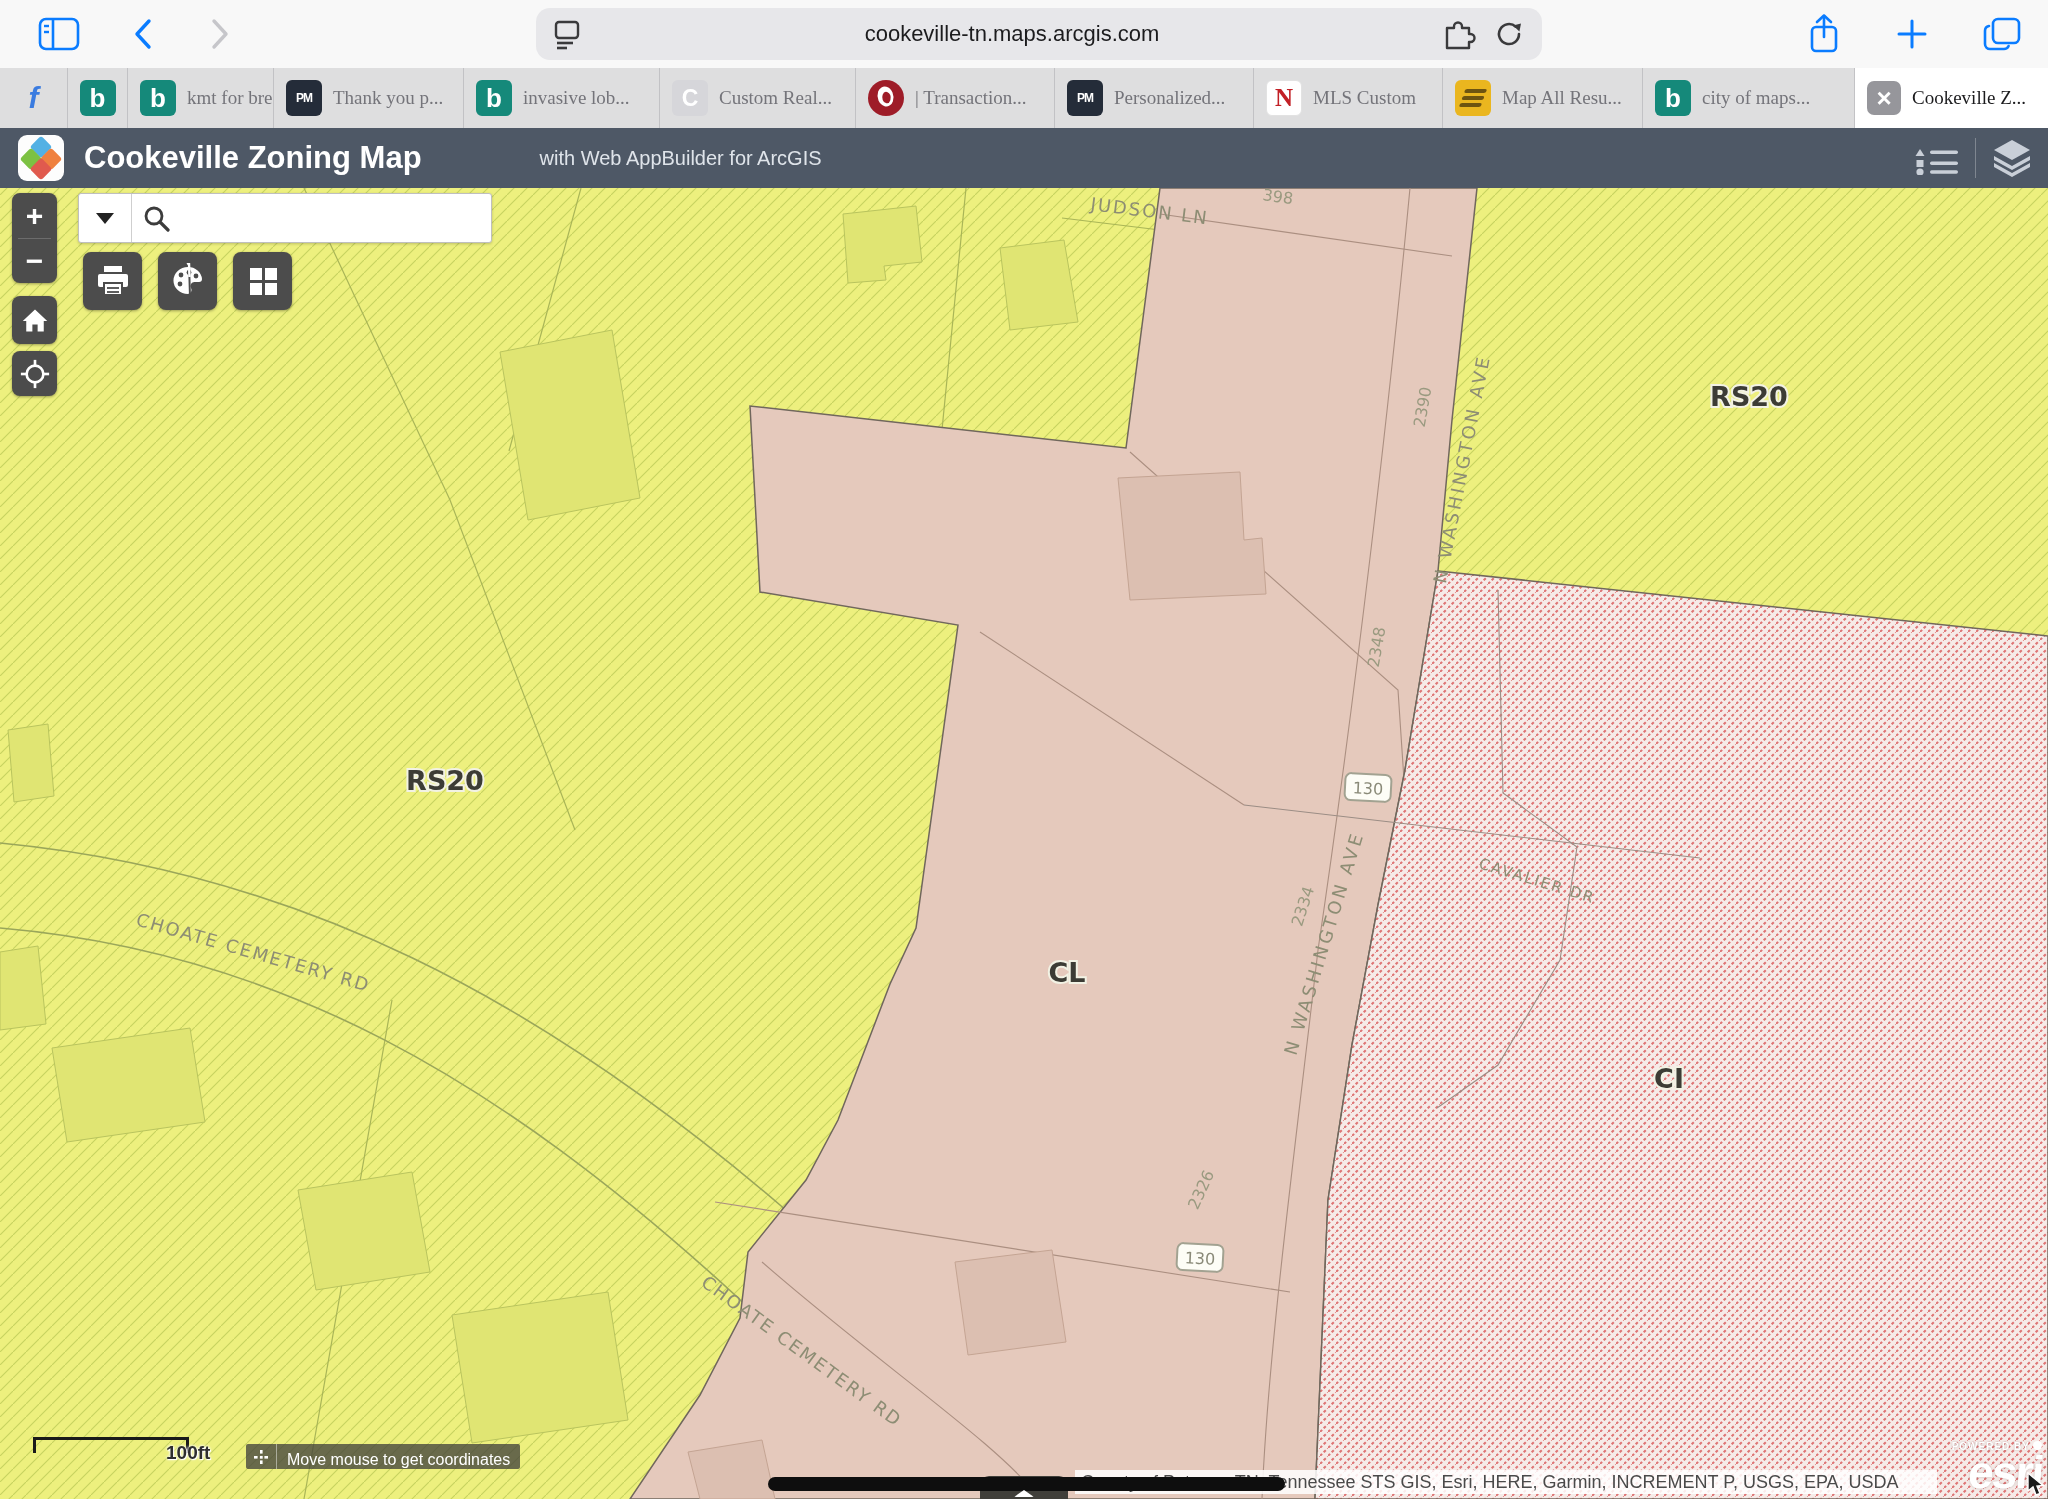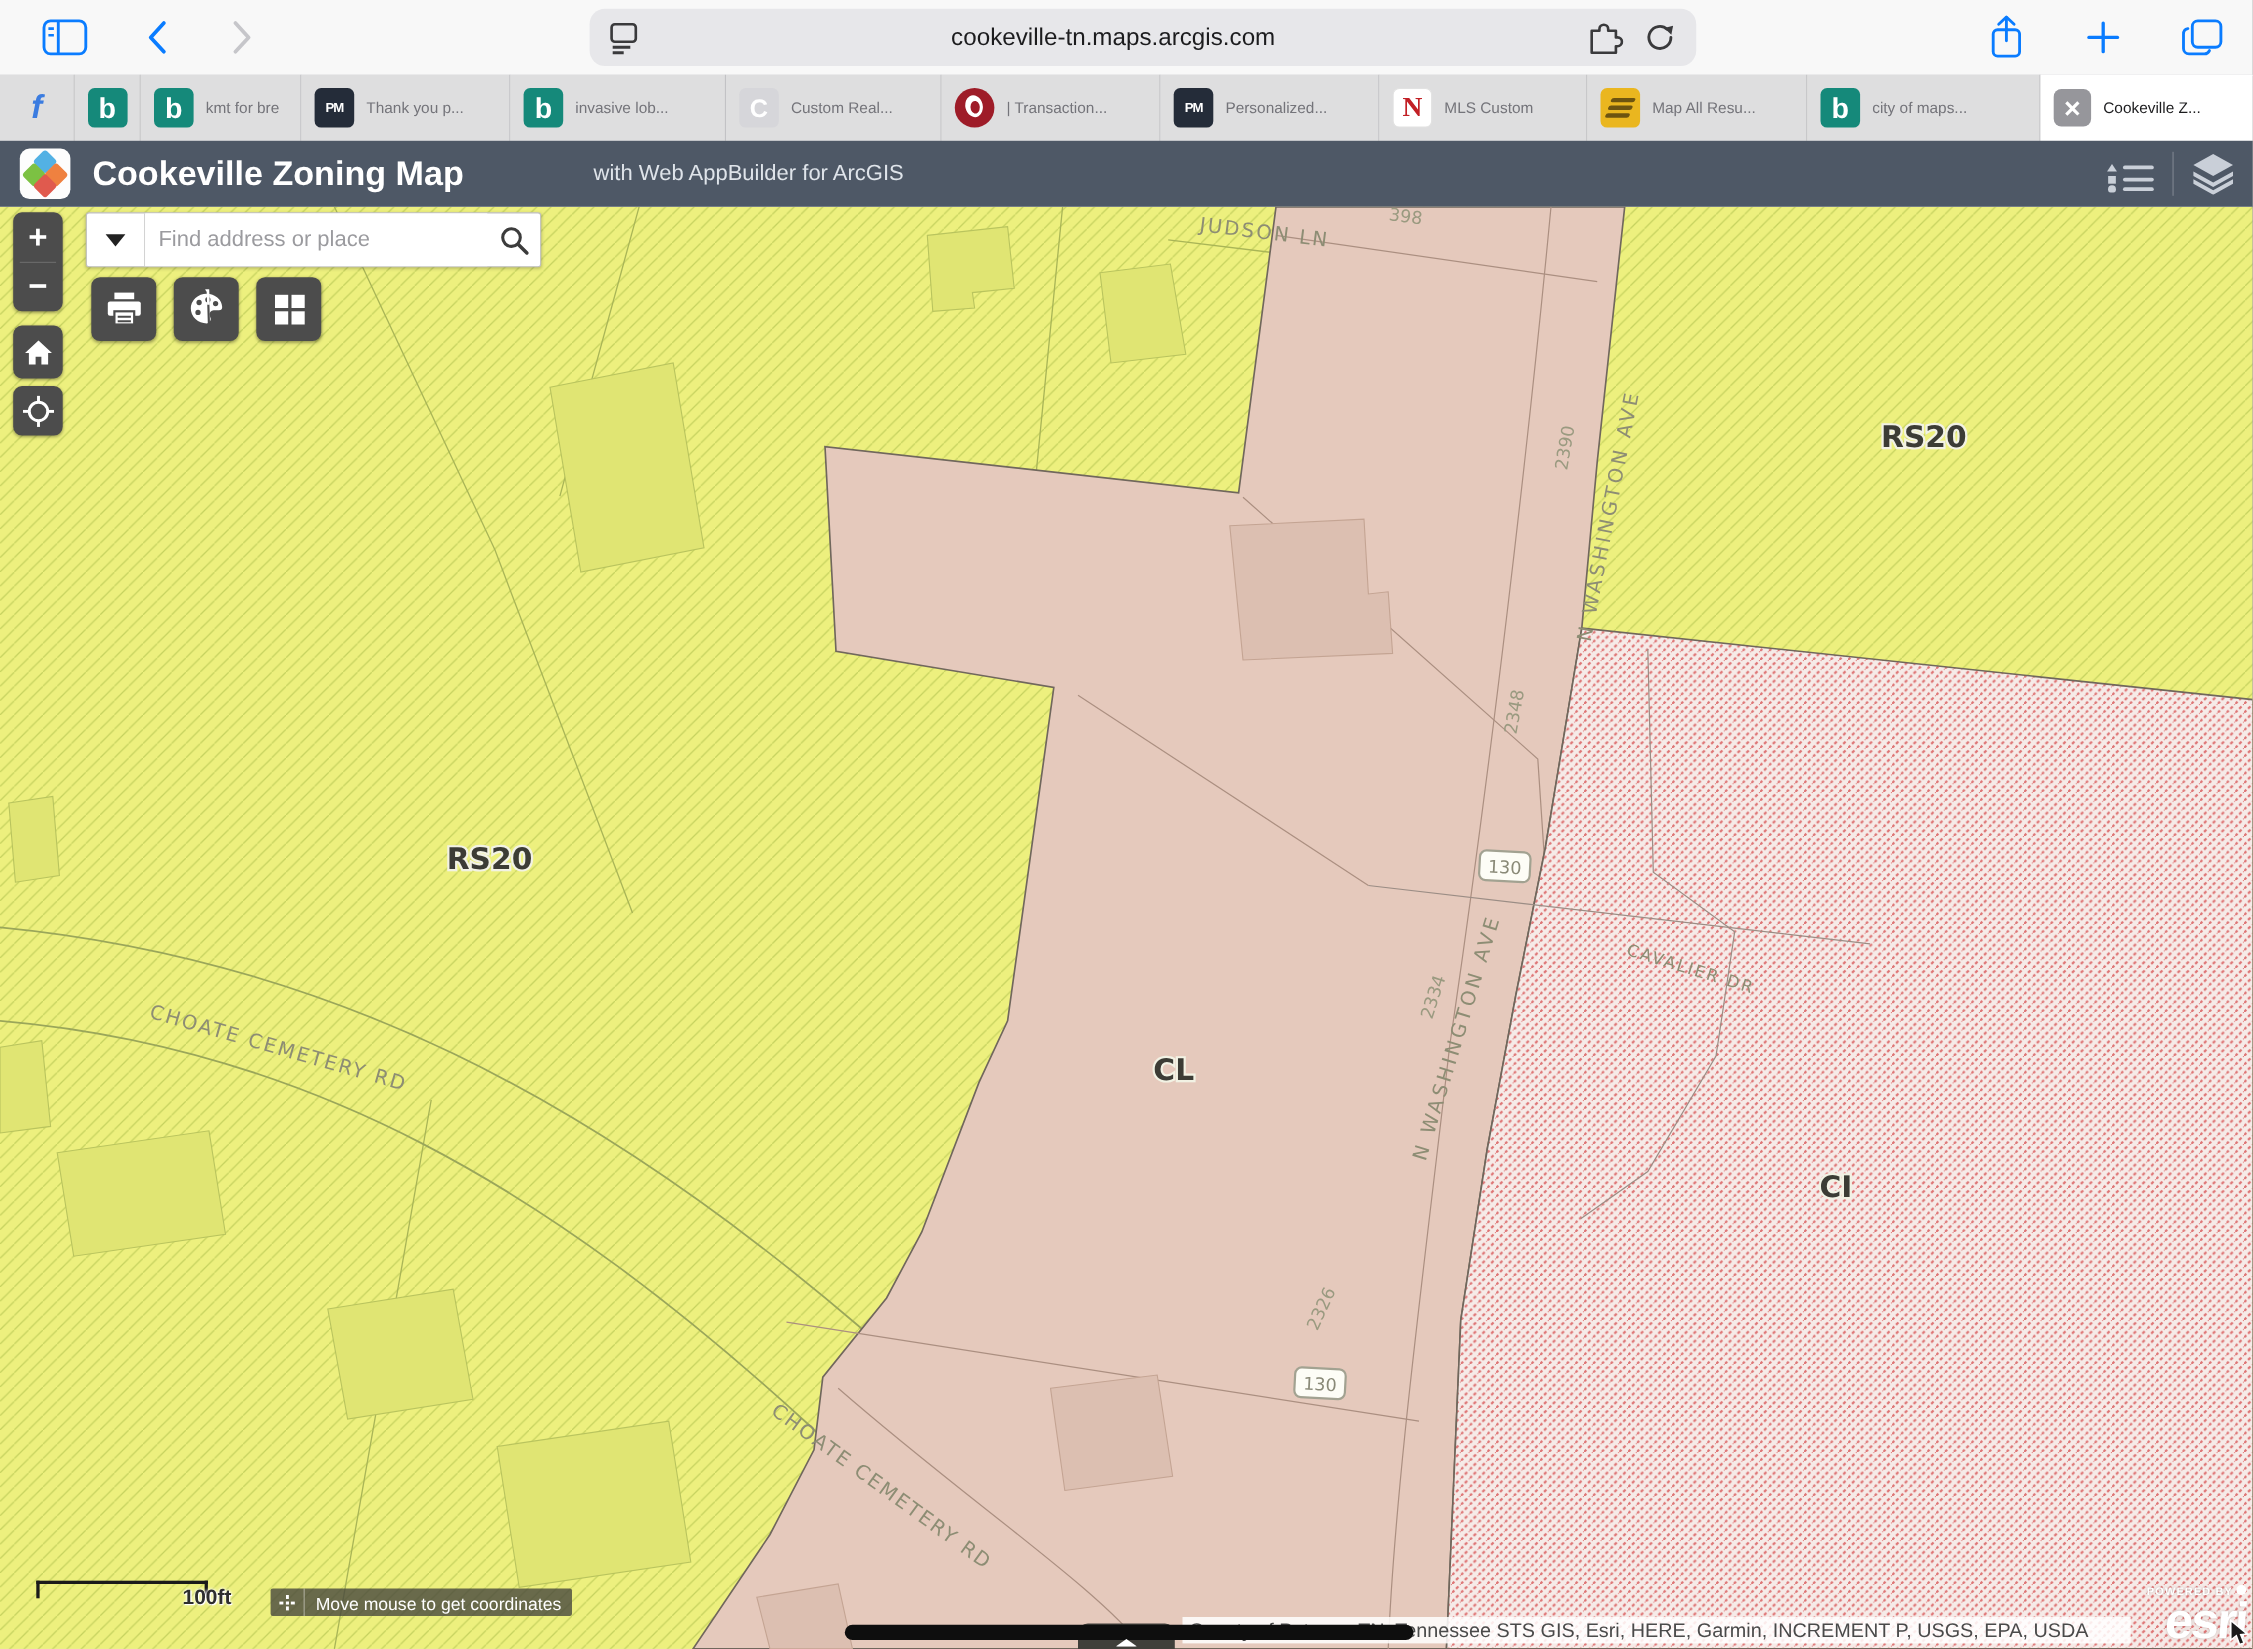--- a/index.html
+++ b/index.html
@@ -9,21 +9,21 @@
   #toolbar{position:absolute;left:0;top:0;width:2048px;height:68px;background:#f8f8f8;
            border-bottom:1px solid #d8d8da;padding-left:24px;}
   .tb-btn{position:absolute;top:0;height:68px;display:flex;align-items:center;justify-content:center;}
   #urlbar{position:absolute;left:536px;top:8px;width:1006px;height:52px;background:#e7e7ea;
           border-radius:14px;display:flex;align-items:center;}
   #urltext{flex:1;text-align:center;font-size:22px;color:#1c1c1e;}
   
   #tabstrip{position:absolute;left:0;top:68px;width:2048px;height:60px;background:#dededf;display:flex;}
   .tab{height:60px;display:flex;align-items:center;gap:11px;padding:0 0 0 12px;box-sizing:border-box;
        border-right:1px solid #c2c2c5;overflow:hidden;background:#dededf;}
-  .tab .tlabel{font-size:14px;color:#74747a;white-space:nowrap;overflow:hidden;}
+  .tab .tlabel{font-size:19px;color:#74747a;white-space:nowrap;overflow:hidden;font-family:Liberation Serif, serif;}
   .tab.active{background:#ffffff;border-right:none;}
   .tab.active .tlabel{color:#1c1c1e;}
   .ticon{width:36px;height:36px;border-radius:6px;flex:0 0 auto;display:flex;align-items:center;
          justify-content:center;font-weight:bold;}
   .ticon.bing{background:#15897a;color:#fff;font-size:26px;}
   .ticon.pm{background:#242c39;color:#fff;font-size:12px;letter-spacing:-1px;}
   .ticon.c{background:#d6d6da;color:#fff;font-size:23px;}
   .ticon.n{background:#fff;border:1px solid #e2e2e2;color:#c22026;font-family:"Liberation Serif",serif;font-size:25px;box-sizing:border-box;}
   .ticon.swirl{background:#9e1c28;border-radius:50%;position:relative;}
   .ticon.swirl::after{content:"";position:absolute;left:9px;top:7px;width:17px;height:19px;background:#fff;
@@ -349,21 +349,20 @@
       <line x1="17" y1="27" x2="17" y2="33" stroke="#fff" stroke-width="3"></line>
       <line x1="1" y1="17" x2="7" y2="17" stroke="#fff" stroke-width="3"></line>
       <line x1="27" y1="17" x2="33" y2="17" stroke="#fff" stroke-width="3"></line>
     </svg>
   </div>
 
   <div id="searchwidget">
     <div id="search-drop">
       <span class="caret"></span>
     </div>
-    <input id="search-input" type="text" placeholder="Find address or place" style="">
     <div id="search-go">
       <svg width="28" height="28" viewBox="0 0 28 28">
         <circle cx="12" cy="12" r="8" fill="none" stroke="#3c3c3c" stroke-width="2.8"></circle>
         <line x1="18" y1="18" x2="26" y2="26" stroke="#3c3c3c" stroke-width="3.2" stroke-linecap="round"></line>
       </svg>
     </div>
   </div>
 
   <div class="darkbtn" style="left:83px;top:252px;width:59px;height:58px;">
     <svg width="36" height="34" viewBox="0 0 36 34">

